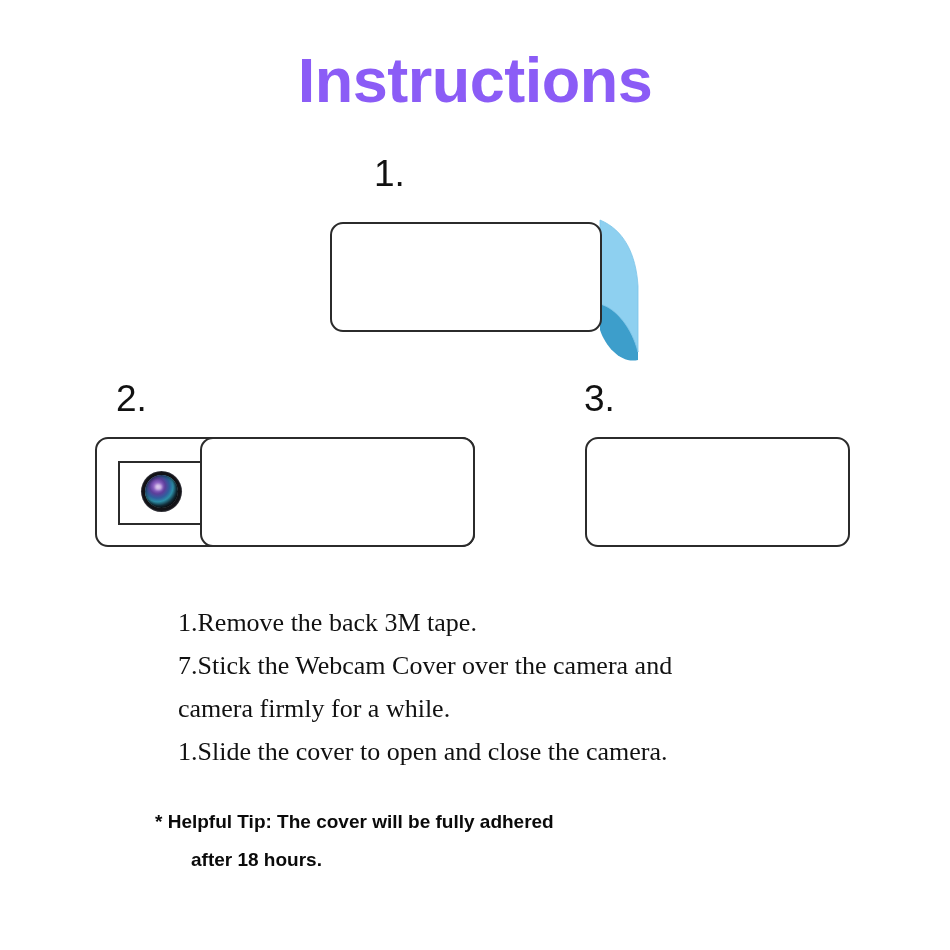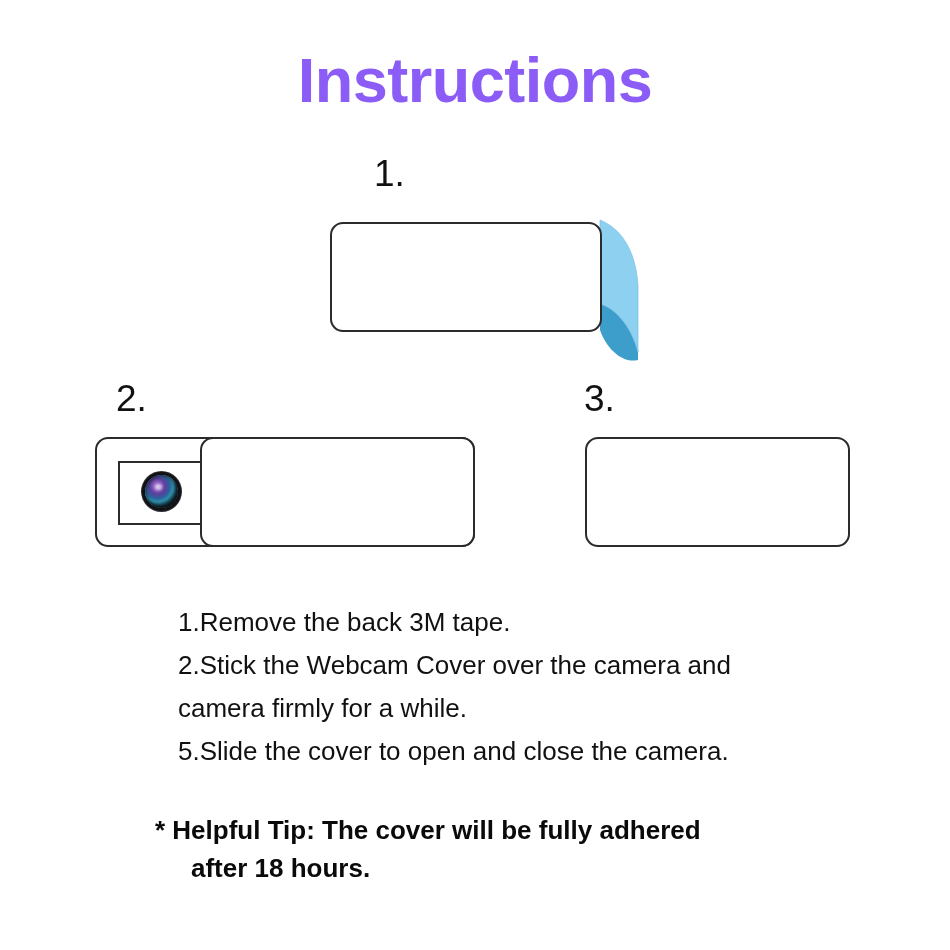--- a/index.html
+++ b/index.html
@@ -142,34 +142,33 @@
   #body-text {
     position: absolute;
     left: 178px;
     top: 601px;
     width: 700px;
     font-size: 26px;
     line-height: 43px;
     color: #111111;
     white-space: nowrap;
   }
-  #body-text .line { display: block; }
+  #body-text .line { display: block; font-family: Liberation Serif, serif; }
 
   
   #tip {
     position: absolute;
     left: 155px;
     top: 803px;
     width: 760px;
-    font-size: 26px;
+    font-size: 19px;
     font-weight: bold;
     line-height: 38px;
     color: #0a0a0a;
     white-space: nowrap;
-    margin-top: 8px;
   }
   #tip .tip-line { display: block; }
   #tip .tip-line.indent { padding-left: 36px; }
 </style>
 </head>
 <body>
 
 <div id="page">
 
   <div id="title">Instructions</div>
@@ -199,23 +198,23 @@
   </div>
 
   <div>
     <div class="step-num" id="step3-num">3.</div>
 
     <div class="cover-rect" id="step3-rect"></div>
   </div>
 
   <div id="body-text">
     <span class="line">1.Remove the back 3M tape.</span>
-    <span class="line">2.Stick the Webcam Cover over the camera and</span>
+    <span class="line">7.Stick the Webcam Cover over the camera and</span>
     <span class="line">camera firmly for a while.</span>
-    <span class="line">5.Slide the cover to open and close the camera.</span>
+    <span class="line">1.Slide the cover to open and close the camera.</span>
   </div>
 
   <div id="tip">
     <span class="tip-line">* Helpful Tip: The cover will be fully adhered</span>
     <span class="tip-line indent">after 18 hours.</span>
   </div>
 
 </div>
 
 </body></html>

